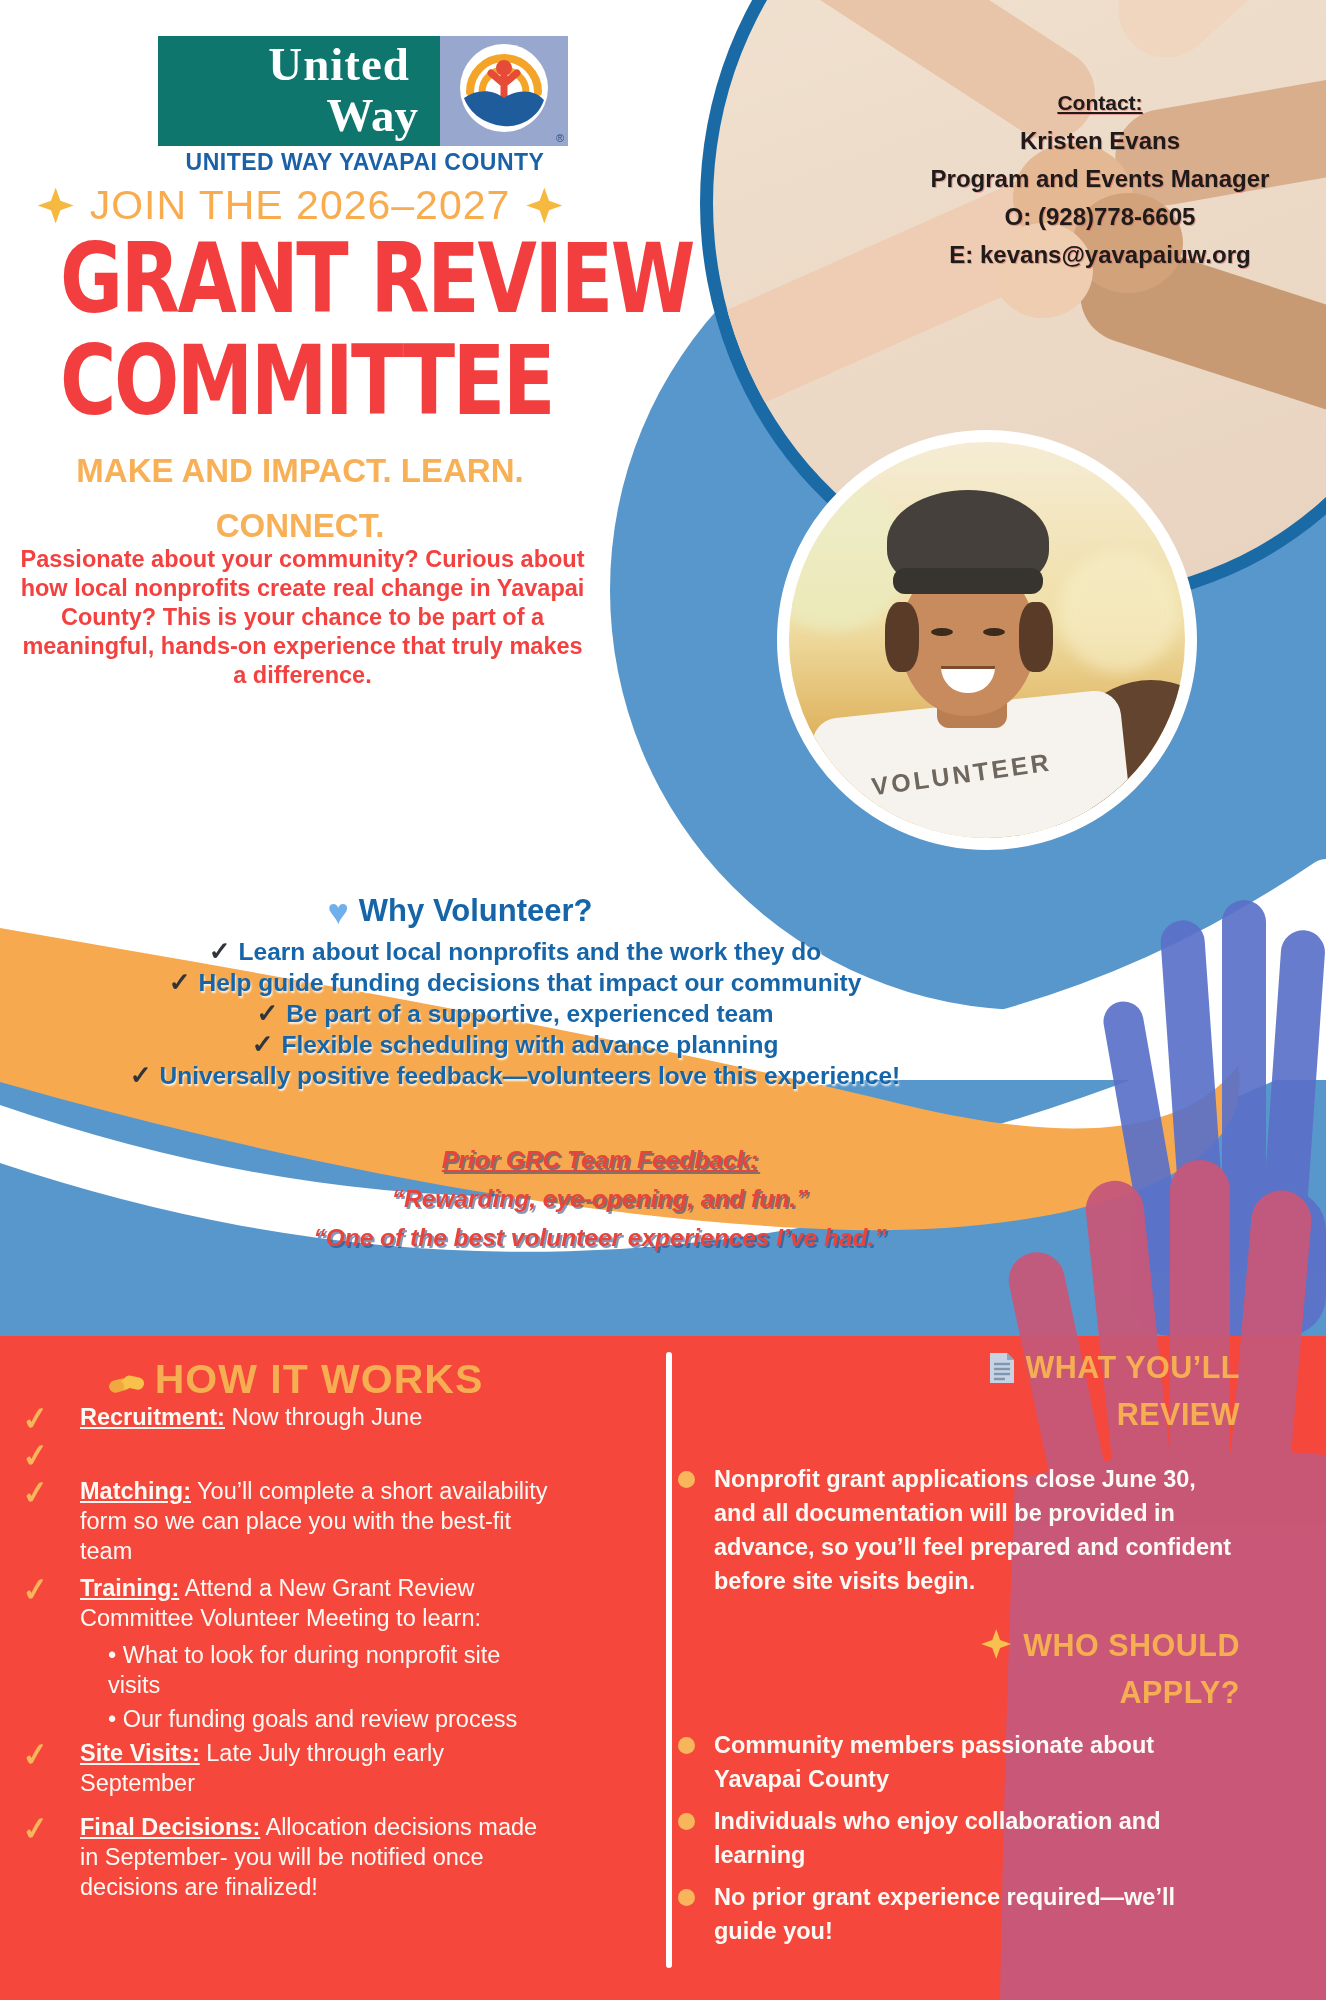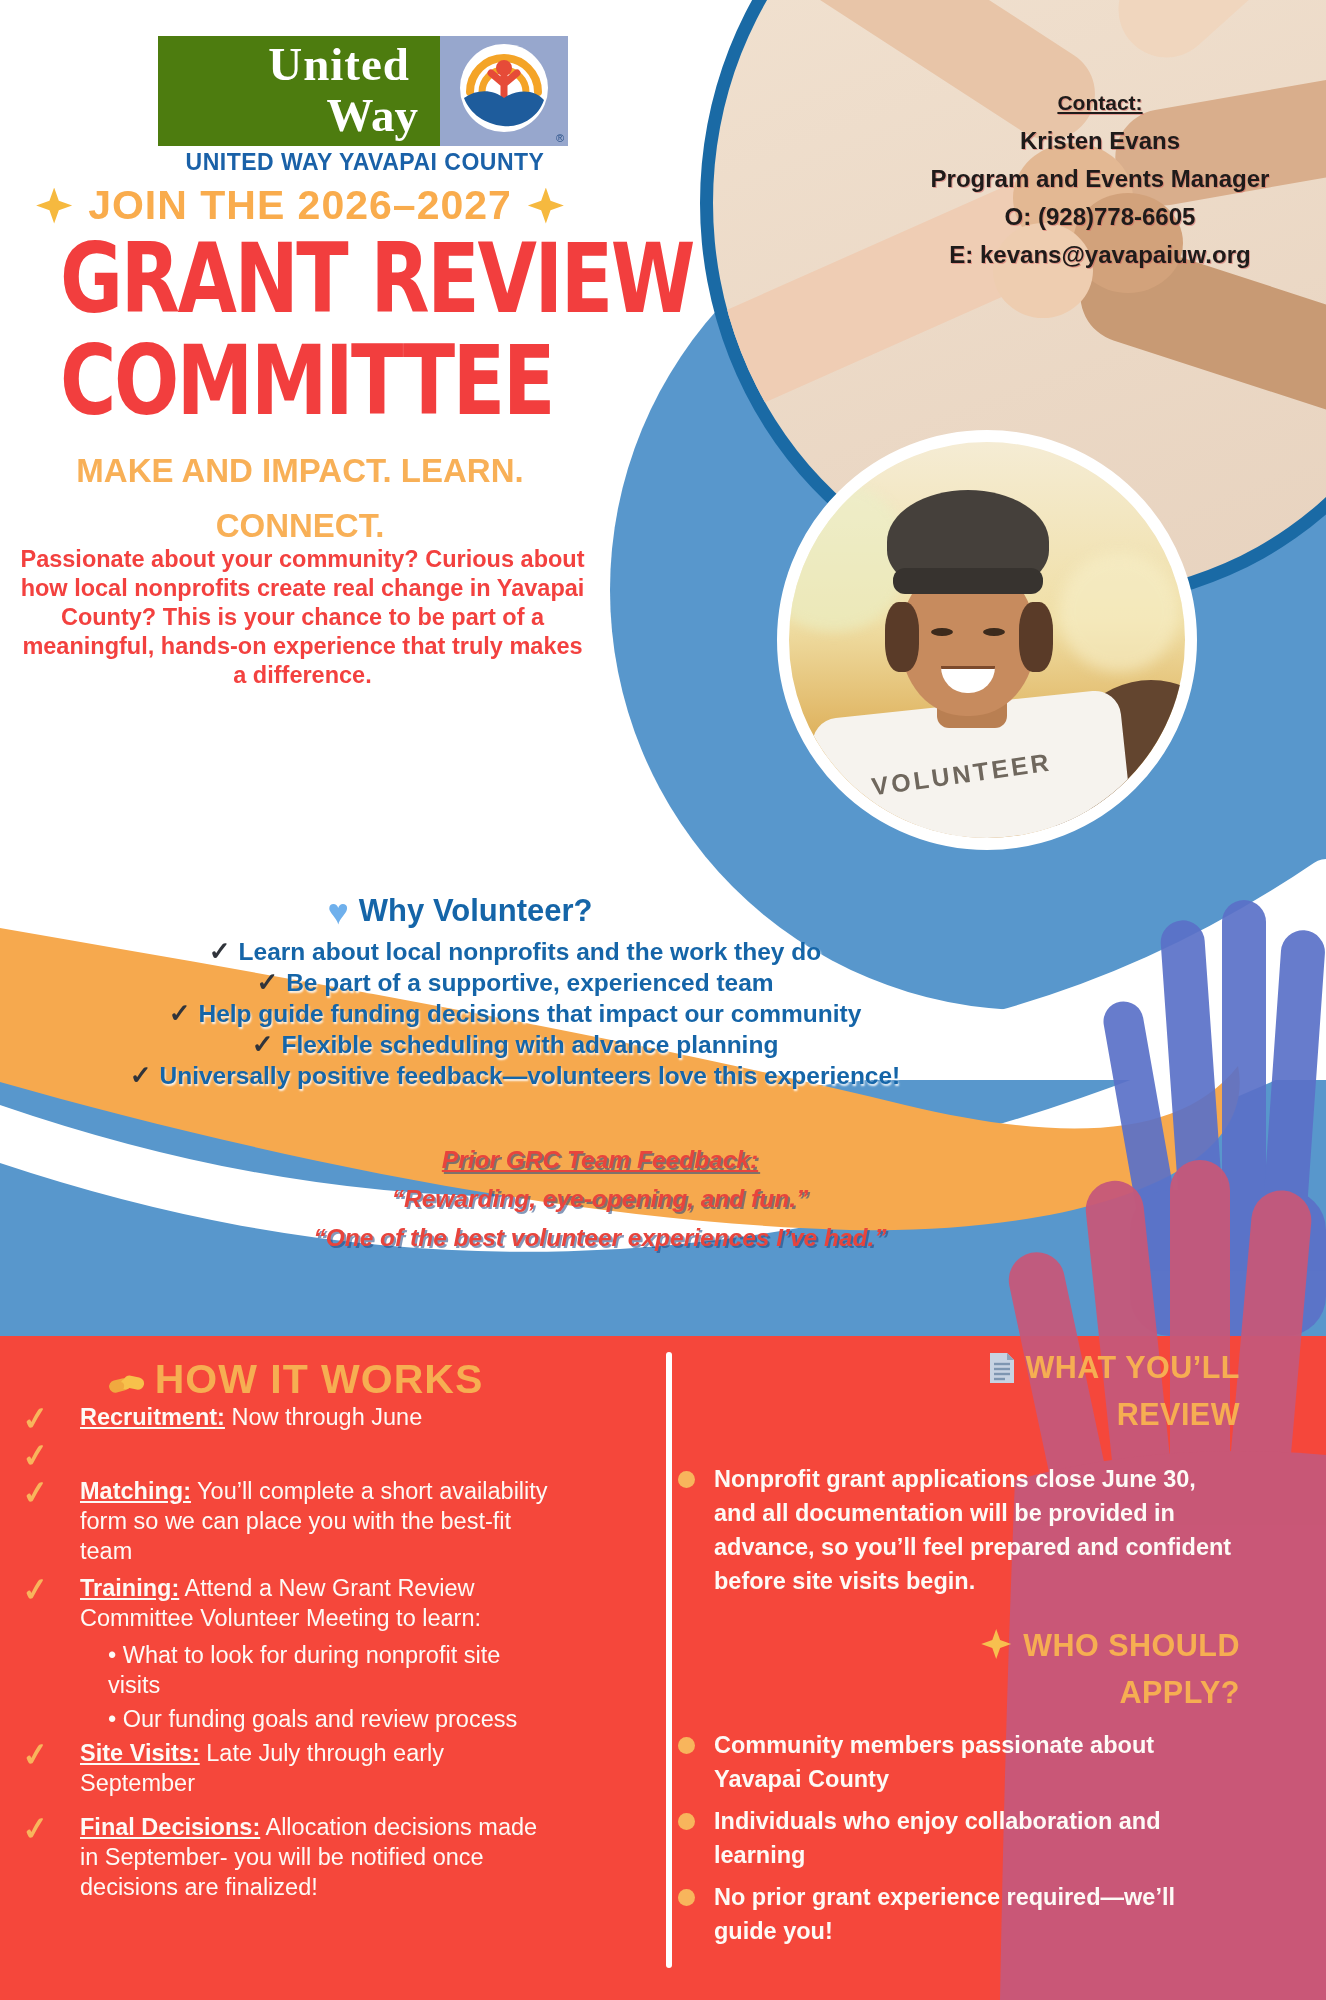--- a/index.html
+++ b/index.html
@@ -40,32 +40,32 @@
   .vp-smile{position:absolute;left:152px;top:224px;width:54px;height:24px;background:#fff;border-radius:0 0 26px 26px;border-top:3px solid #7C4A2C;}
   .vp-eyeL{position:absolute;left:142px;top:186px;width:22px;height:8px;background:#3C2A1C;border-radius:50%;}
   .vp-eyeR{position:absolute;left:194px;top:186px;width:22px;height:8px;background:#3C2A1C;border-radius:50%;}
   .vp-p2hair{position:absolute;left:262px;top:238px;width:200px;height:230px;background:#63452F;border-radius:50%;}
   .vp-p2shirt{position:absolute;left:250px;top:360px;width:170px;height:90px;background:#EDE8E2;border-radius:40%;transform:rotate(-12deg);}
 
   .red-section{left:0;top:1336px;width:1326px;height:664px;background:#F5473B;}
   .hand-svg{left:0;top:0;width:1326px;height:2000px;pointer-events:none;}
 
   
-  .logo-rect{left:158px;top:36px;width:282px;height:110px;background:#4d7c0f;color:#fff;
+  .logo-rect{left:158px;top:36px;width:282px;height:110px;background:#0f766e;color:#fff;
              font-family:"Liberation Serif",serif;font-weight:bold;text-align:right;padding-right:16px;box-sizing:border-box;}
   .logo-united{font-size:47px;line-height:52px;letter-spacing:1px;margin-top:2px;margin-right:14px;}
   .logo-way{font-size:47px;line-height:50px;margin-right:6px;}
   .logo-sym{left:440px;top:36px;width:128px;height:110px;background:#97A7CD;}
   .logo-reg{position:absolute;right:4px;bottom:2px;font-size:11px;color:#274F86;}
   .org-name{left:130px;top:149px;width:470px;text-align:center;font-size:23px;font-weight:bold;
             color:#1A61A8;letter-spacing:.5px;}
 
   
   .join-line{left:0;top:182px;width:600px;display:flex;align-items:center;justify-content:center;gap:16px;
-             font-size:41px;font-weight:bold;color:#F9AC4D;letter-spacing:1px;}
+             font-size:41px;font-weight:normal;color:#F9AC4D;letter-spacing:1px;}
   .star-shape{width:36px;height:36px;background:#F6B93F;display:inline-block;
               clip-path:polygon(50% 0,63% 37%,100% 50%,63% 63%,50% 100%,37% 63%,0 50%,37% 37%);}
   .big-title{left:0;top:228px;width:600px;text-align:center;color:#F23E3E;font-weight:bold;
              font-family:"DejaVu Sans",sans-serif;font-size:96px;line-height:102px;letter-spacing:-3px;
              transform:scaleX(.80);transform-origin:300px 0;white-space:nowrap;}
   .tagline{left:0;top:443px;width:600px;text-align:center;color:#F8B057;font-weight:bold;font-size:33px;line-height:55px;}
   .intro{left:15px;top:545px;width:575px;text-align:center;color:#F3413F;font-weight:bold;
          font-size:23.5px;line-height:29px;}
 
   
@@ -211,22 +211,22 @@
   <div class="abs tagline">
     <div>MAKE AND IMPACT. LEARN.</div>
     <div>CONNECT.</div>
   </div>
 
   <div class="abs why-h">
     <span class="heart">♥</span><span>Why Volunteer?</span>
   </div>
   <div class="abs why-list">
       <div class="why-row"><span class="why-chk">✓</span><span>Learn about local nonprofits and the work they do</span></div>
+      <div class="why-row"><span class="why-chk">✓</span><span>Help guide funding decisions that impact our community</span></div>
       <div class="why-row"><span class="why-chk">✓</span><span>Be part of a supportive, experienced team</span></div>
-      <div class="why-row"><span class="why-chk">✓</span><span>Help guide funding decisions that impact our community</span></div>
       <div class="why-row"><span class="why-chk">✓</span><span>Flexible scheduling with advance planning</span></div>
       <div class="why-row"><span class="why-chk">✓</span><span>Universally positive feedback—volunteers love this experience!</span></div>
     </div>
 
   <div class="abs fb">
     <div class="fb-h">Prior GRC Team Feedback:</div>
     <div>
         <div class="fb-quote">“Rewarding, eye-opening, and fun.”</div>
         <div class="fb-quote">“One of the best volunteer experiences I’ve had.”</div>
       </div>

